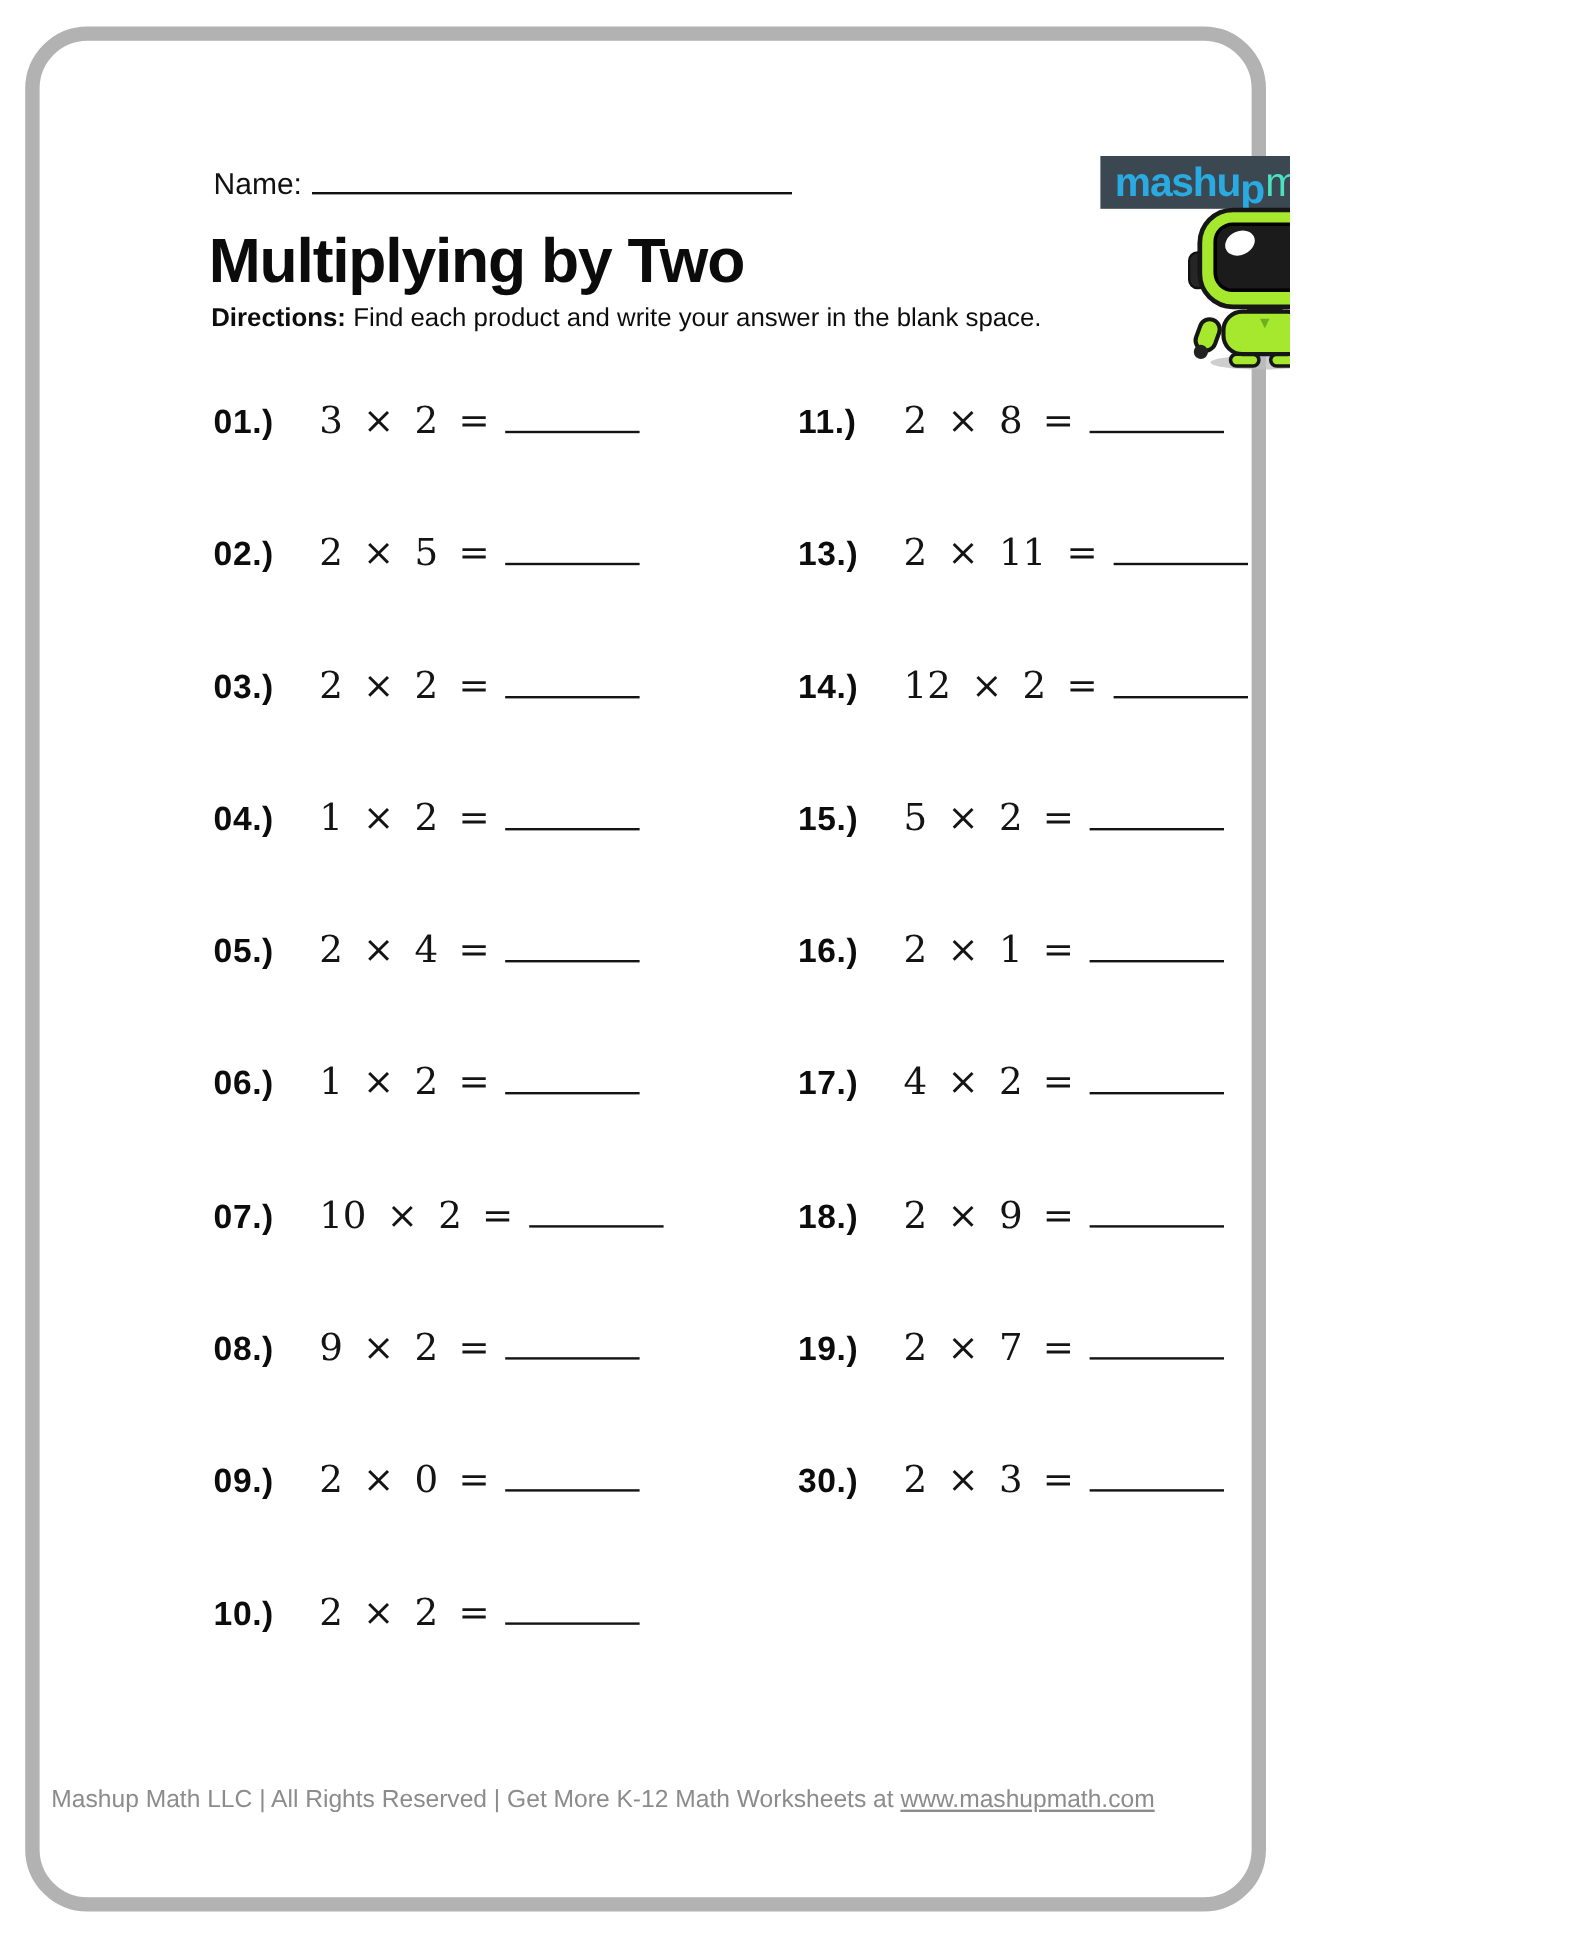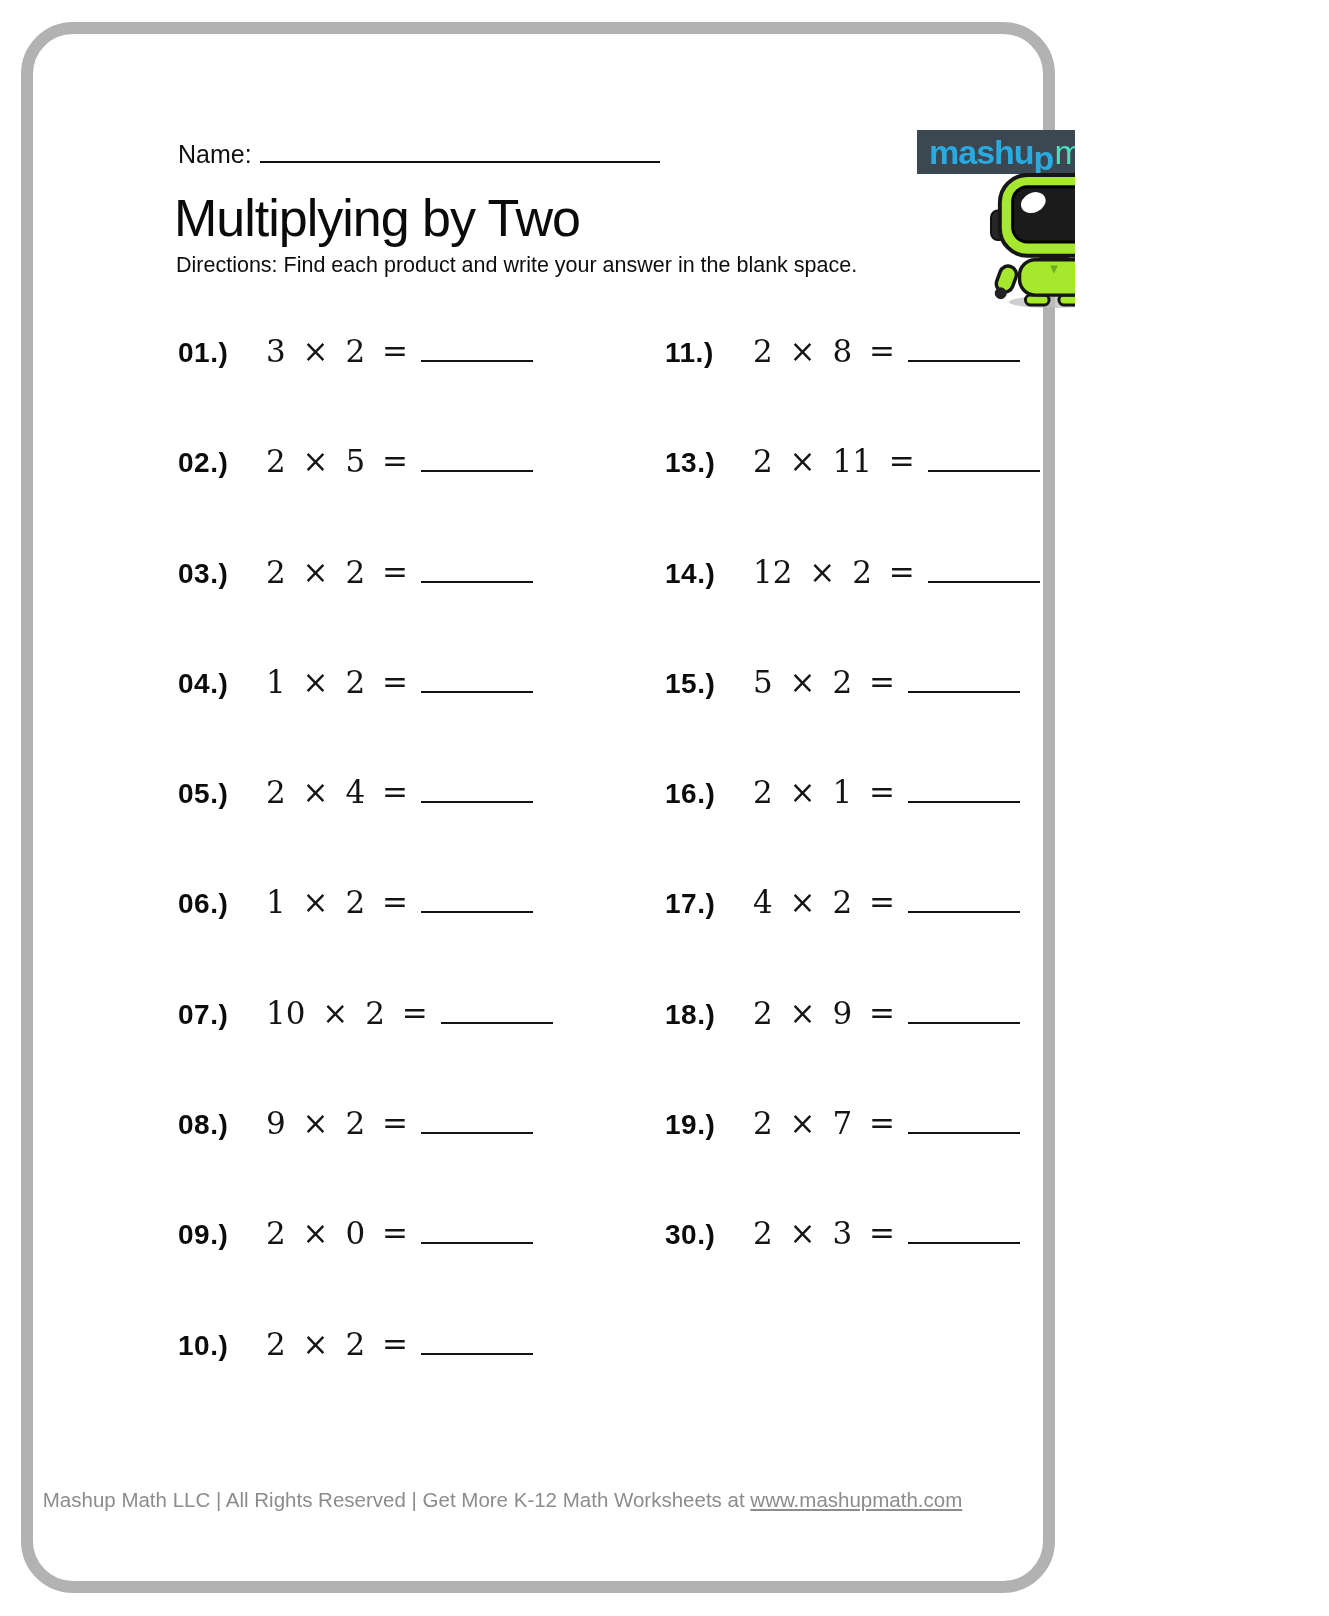--- a/index.html
+++ b/index.html
@@ -17,24 +17,24 @@
   .logo { position:absolute; left:917px; top:130px; height:44px; background:var(--c-logobg,#3b4751);
           display:flex; align-items:center; padding:0 0 0 12px; }
   .logo .b1 { color:var(--c-logoblue,#29abe2); font-weight:bold; font-size:34px; letter-spacing:-1px; }
   .logo .b2 { color:var(--c-logoblue,#29abe2); font-weight:bold; font-size:34px; position:relative; top:6px; letter-spacing:-1px; }
   .logo .b3 { color:var(--c-logoteal,#4be0c0); font-weight:300; font-size:34px; letter-spacing:-1px; margin-left:1px; }
   .play { width:0; height:0; border-top:14px solid transparent; border-bottom:14px solid transparent;
           border-left:22px solid var(--c-logopink,#ee4a67); margin-left:5px; }
 
   .robot { position:absolute; left:990px; top:168px; }
 
-  .title { position:absolute; left:174px; top:188px; font-size:52px; font-weight:400;
+  .title { position:absolute; left:174px; top:188px; font-size:52px; font-weight:700;
            letter-spacing:-1px; color:#0b0b0b; font-family:"Liberation Sans", sans-serif; }
   .directions { position:absolute; left:176px; top:253px; font-size:21.5px; color:#0d0d0d; }
-  .directions b { font-weight:normal; }
+  .directions b { font-weight:bold; }
 
   
   .col { position:absolute; top:333px; }
   .col-left  { left:178px; width:487px; }
   .col-right { left:665px; width:500px; }
   .prob { height:110.3px; white-space:nowrap; }
   .pnum { display:inline-block; width:88px; font-size:28px; font-weight:800; color:#0c0c0c;
           letter-spacing:0.5px; font-family:"Liberation Sans", sans-serif; }
   .peq  { font-family:"DejaVu Serif", serif; font-weight:400; font-size:31px; color:#141414; word-spacing:7px; }
   .blank { display:inline-block; width:112px; border-bottom:2.5px solid #141414; margin-left:13px; }

